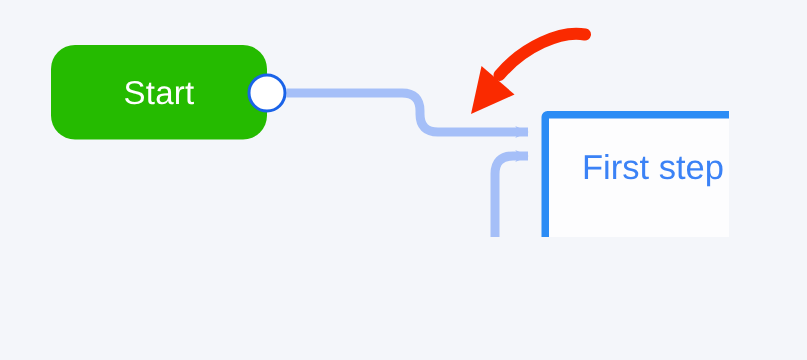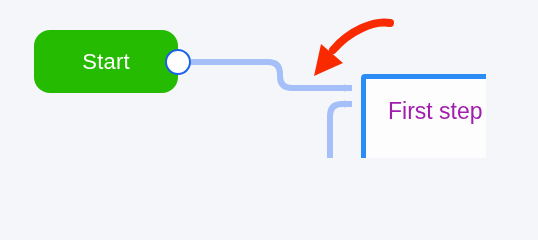--- a/index.html
+++ b/index.html
@@ -76,21 +76,21 @@
     background: #fdfdfe;
     border: 5px solid #2b8cf5;
     border-top-left-radius: 4px;
     box-sizing: border-box;
     overflow: hidden;
   }
   #first-step-title {
     position: absolute;
     left: 22px;
     top: 21px;
-    color: #a21caf;
+    color: #3b82f6;
     font-size: 23px;
     line-height: 1;
     font-family: "Liberation Sans", sans-serif;
     white-space: nowrap;
   }
 </style>
 </head>
 <body>
 
 <div id="canvas">

